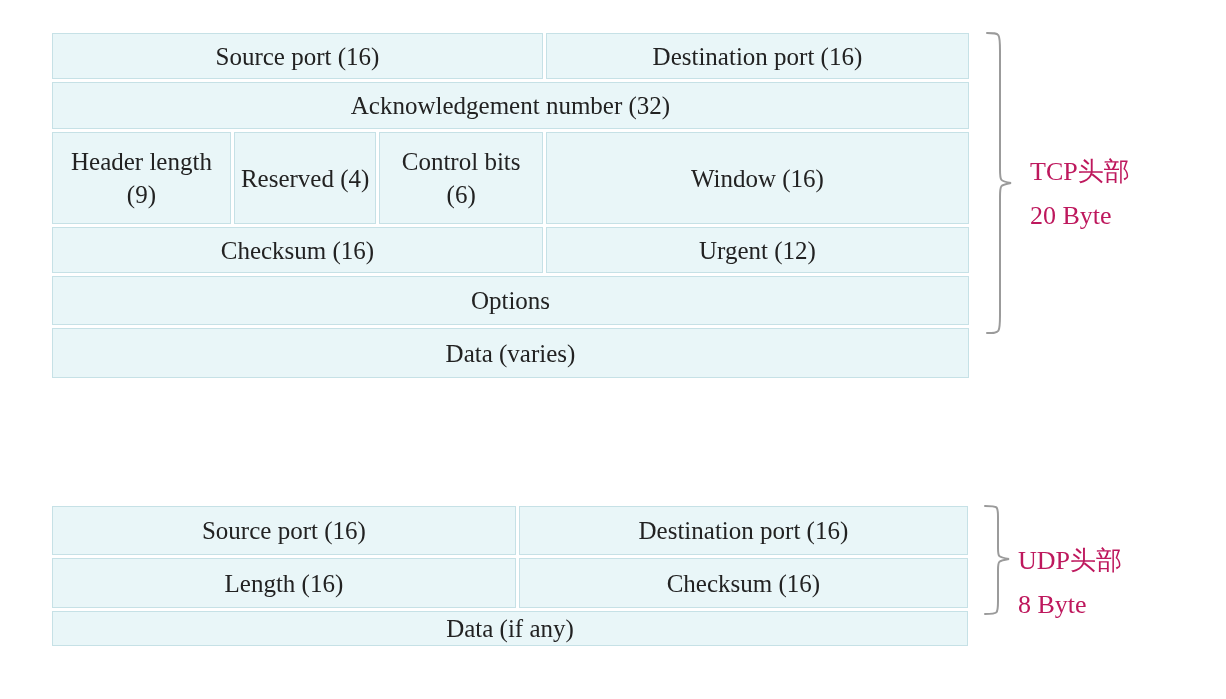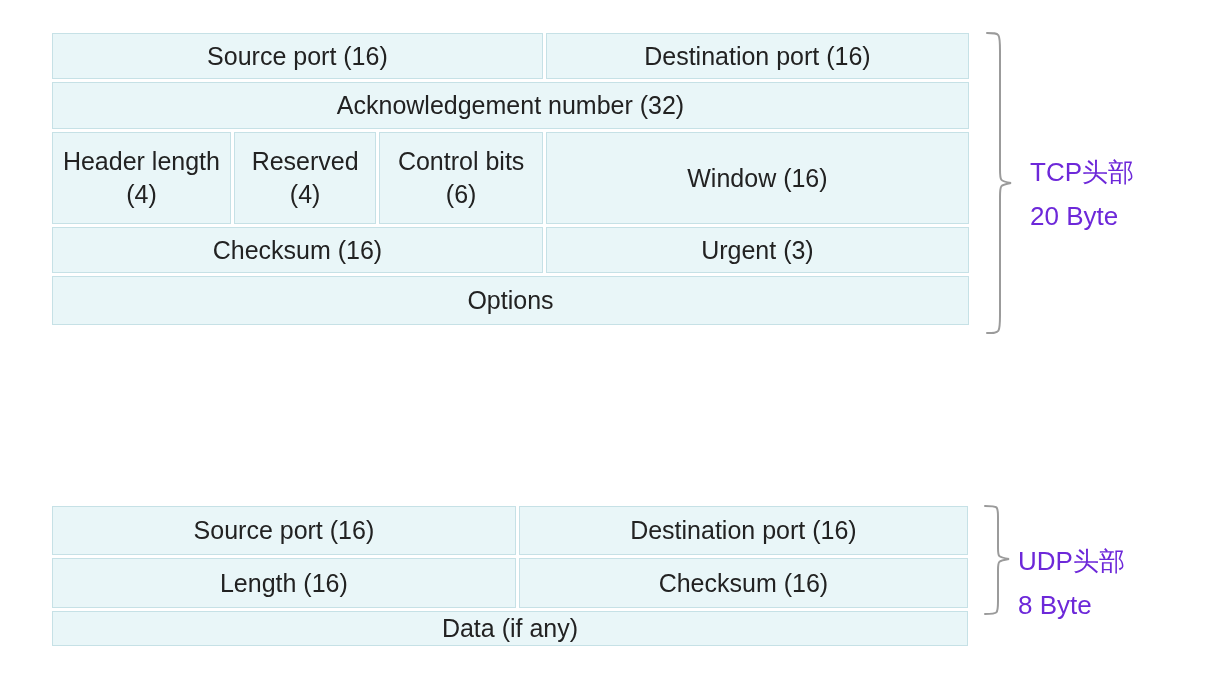--- a/index.html
+++ b/index.html
@@ -5,21 +5,21 @@
   html, body {
     margin: 0;
     padding: 0;
     background: #ffffff;
   }
   .canvas {
     position: relative;
     width: 1226px;
     height: 699px;
     background: #ffffff;
-    font-family: Liberation Sans, sans-serif;
+    font-family: Liberation Serif, serif;
     color: #222222;
     overflow: hidden;
   }
   table.hdr {
     position: absolute;
     border-collapse: separate;
     border-spacing: 3px;
     table-layout: fixed;
   }
   table.hdr td {
@@ -61,21 +61,21 @@
   .brace path {
     fill: none;
     stroke: #9b9b9b;
     stroke-width: 2;
     stroke-linecap: round;
   }
   .brace-label {
     position: absolute;
     font-size: 26px;
     line-height: 44px;
-    color: #6d28d9;
+    color: #be185d;
     white-space: nowrap;
   }
   .brace-label div { height: 44px; }
 </style>
 </head>
 <body>
 
 <div class="canvas">
 
   <table class="hdr tcp">
@@ -87,31 +87,34 @@
     </colgroup>
     <tbody>
       <tr class="rh1">
         <td colspan="3">Source port (16)</td>
         <td>Destination port (16)</td>
       </tr>
       <tr class="rh3">
         <td colspan="4">Acknowledgement number (32)</td>
       </tr>
       <tr class="rh4">
-        <td class="lefttop">Header length (4)</td>
+        <td class="lefttop">Header length (9)</td>
         <td class="lefttop">Reserved (4)</td>
         <td class="lefttop">Control bits (6)</td>
         <td class="centertop">Window (16)</td>
       </tr>
       <tr class="rh5">
         <td colspan="3">Checksum (16)</td>
-        <td>Urgent (3)</td>
+        <td>Urgent (12)</td>
       </tr>
       <tr class="rh6">
         <td colspan="4">Options</td>
+      </tr>
+      <tr class="rh7">
+        <td colspan="4">Data (varies)</td>
       </tr>
     </tbody>
   </table>
 
   <svg class="brace" style="left:984px; top:31px;" width="30" height="304" viewBox="0 0 30 304">
     <path d="M 3 2
              C 16 2, 16 2, 16 20
              L 16 138
              C 16 150, 16 150, 27 152
              C 16 154, 16 154, 16 166

